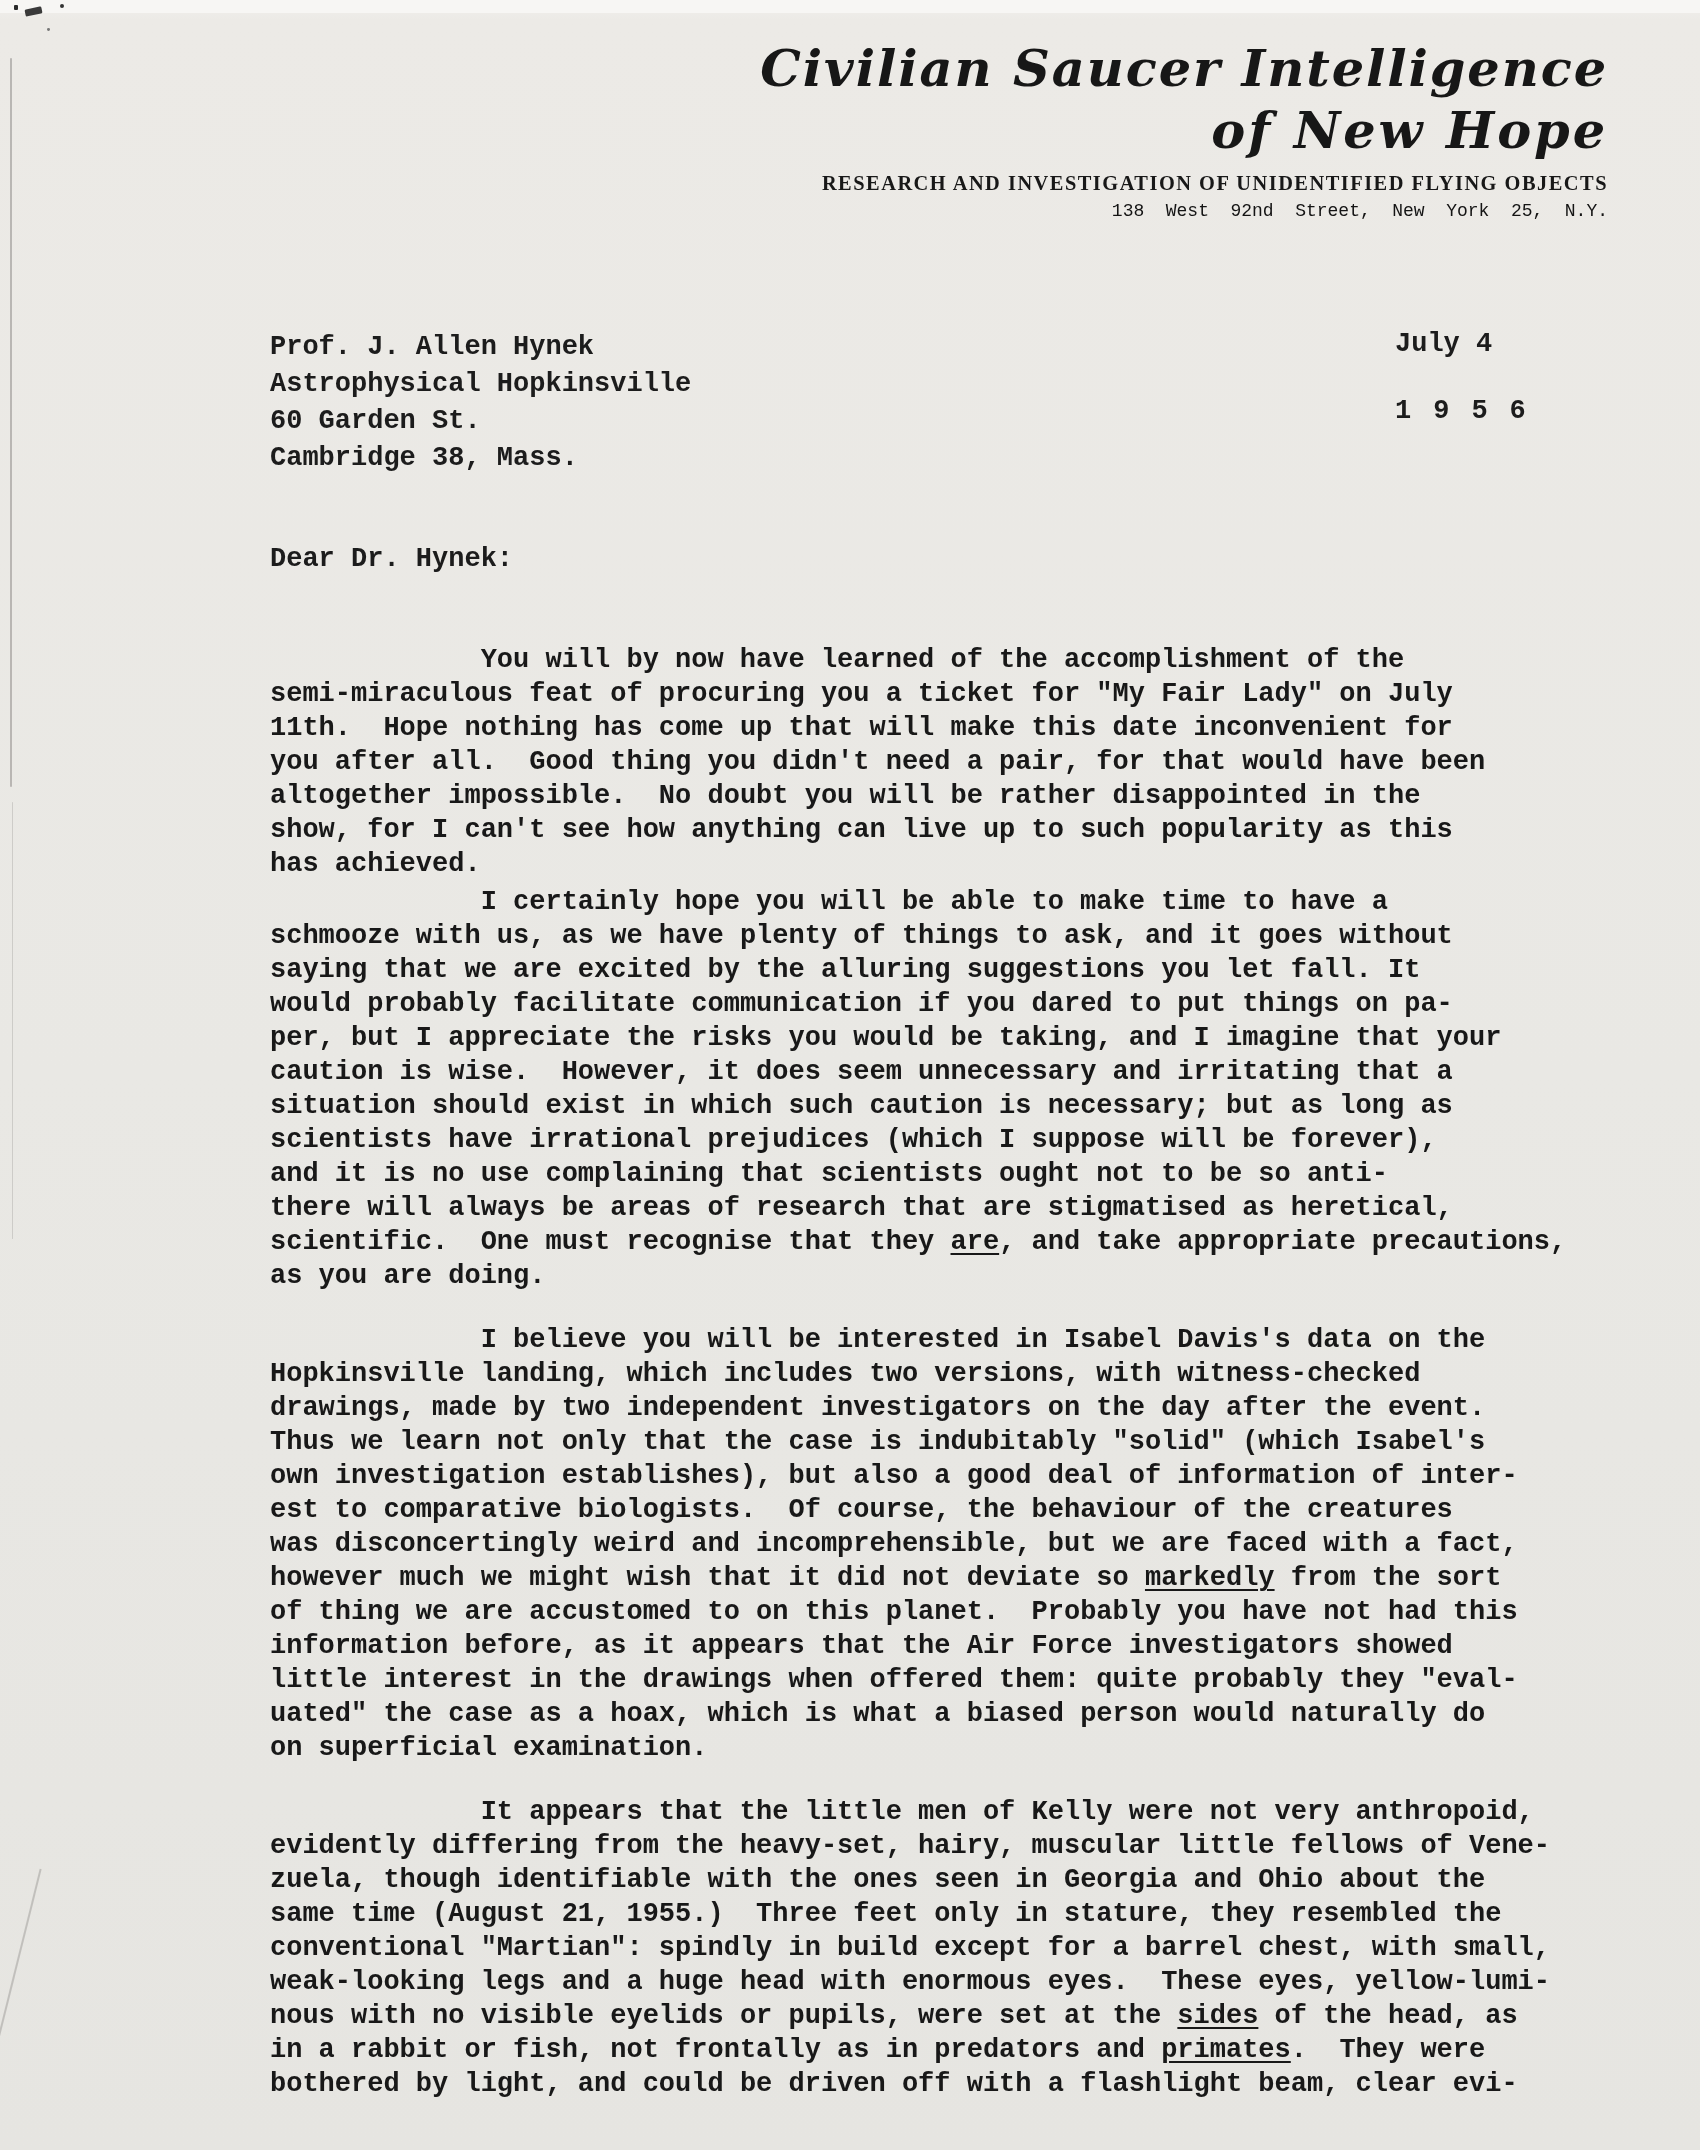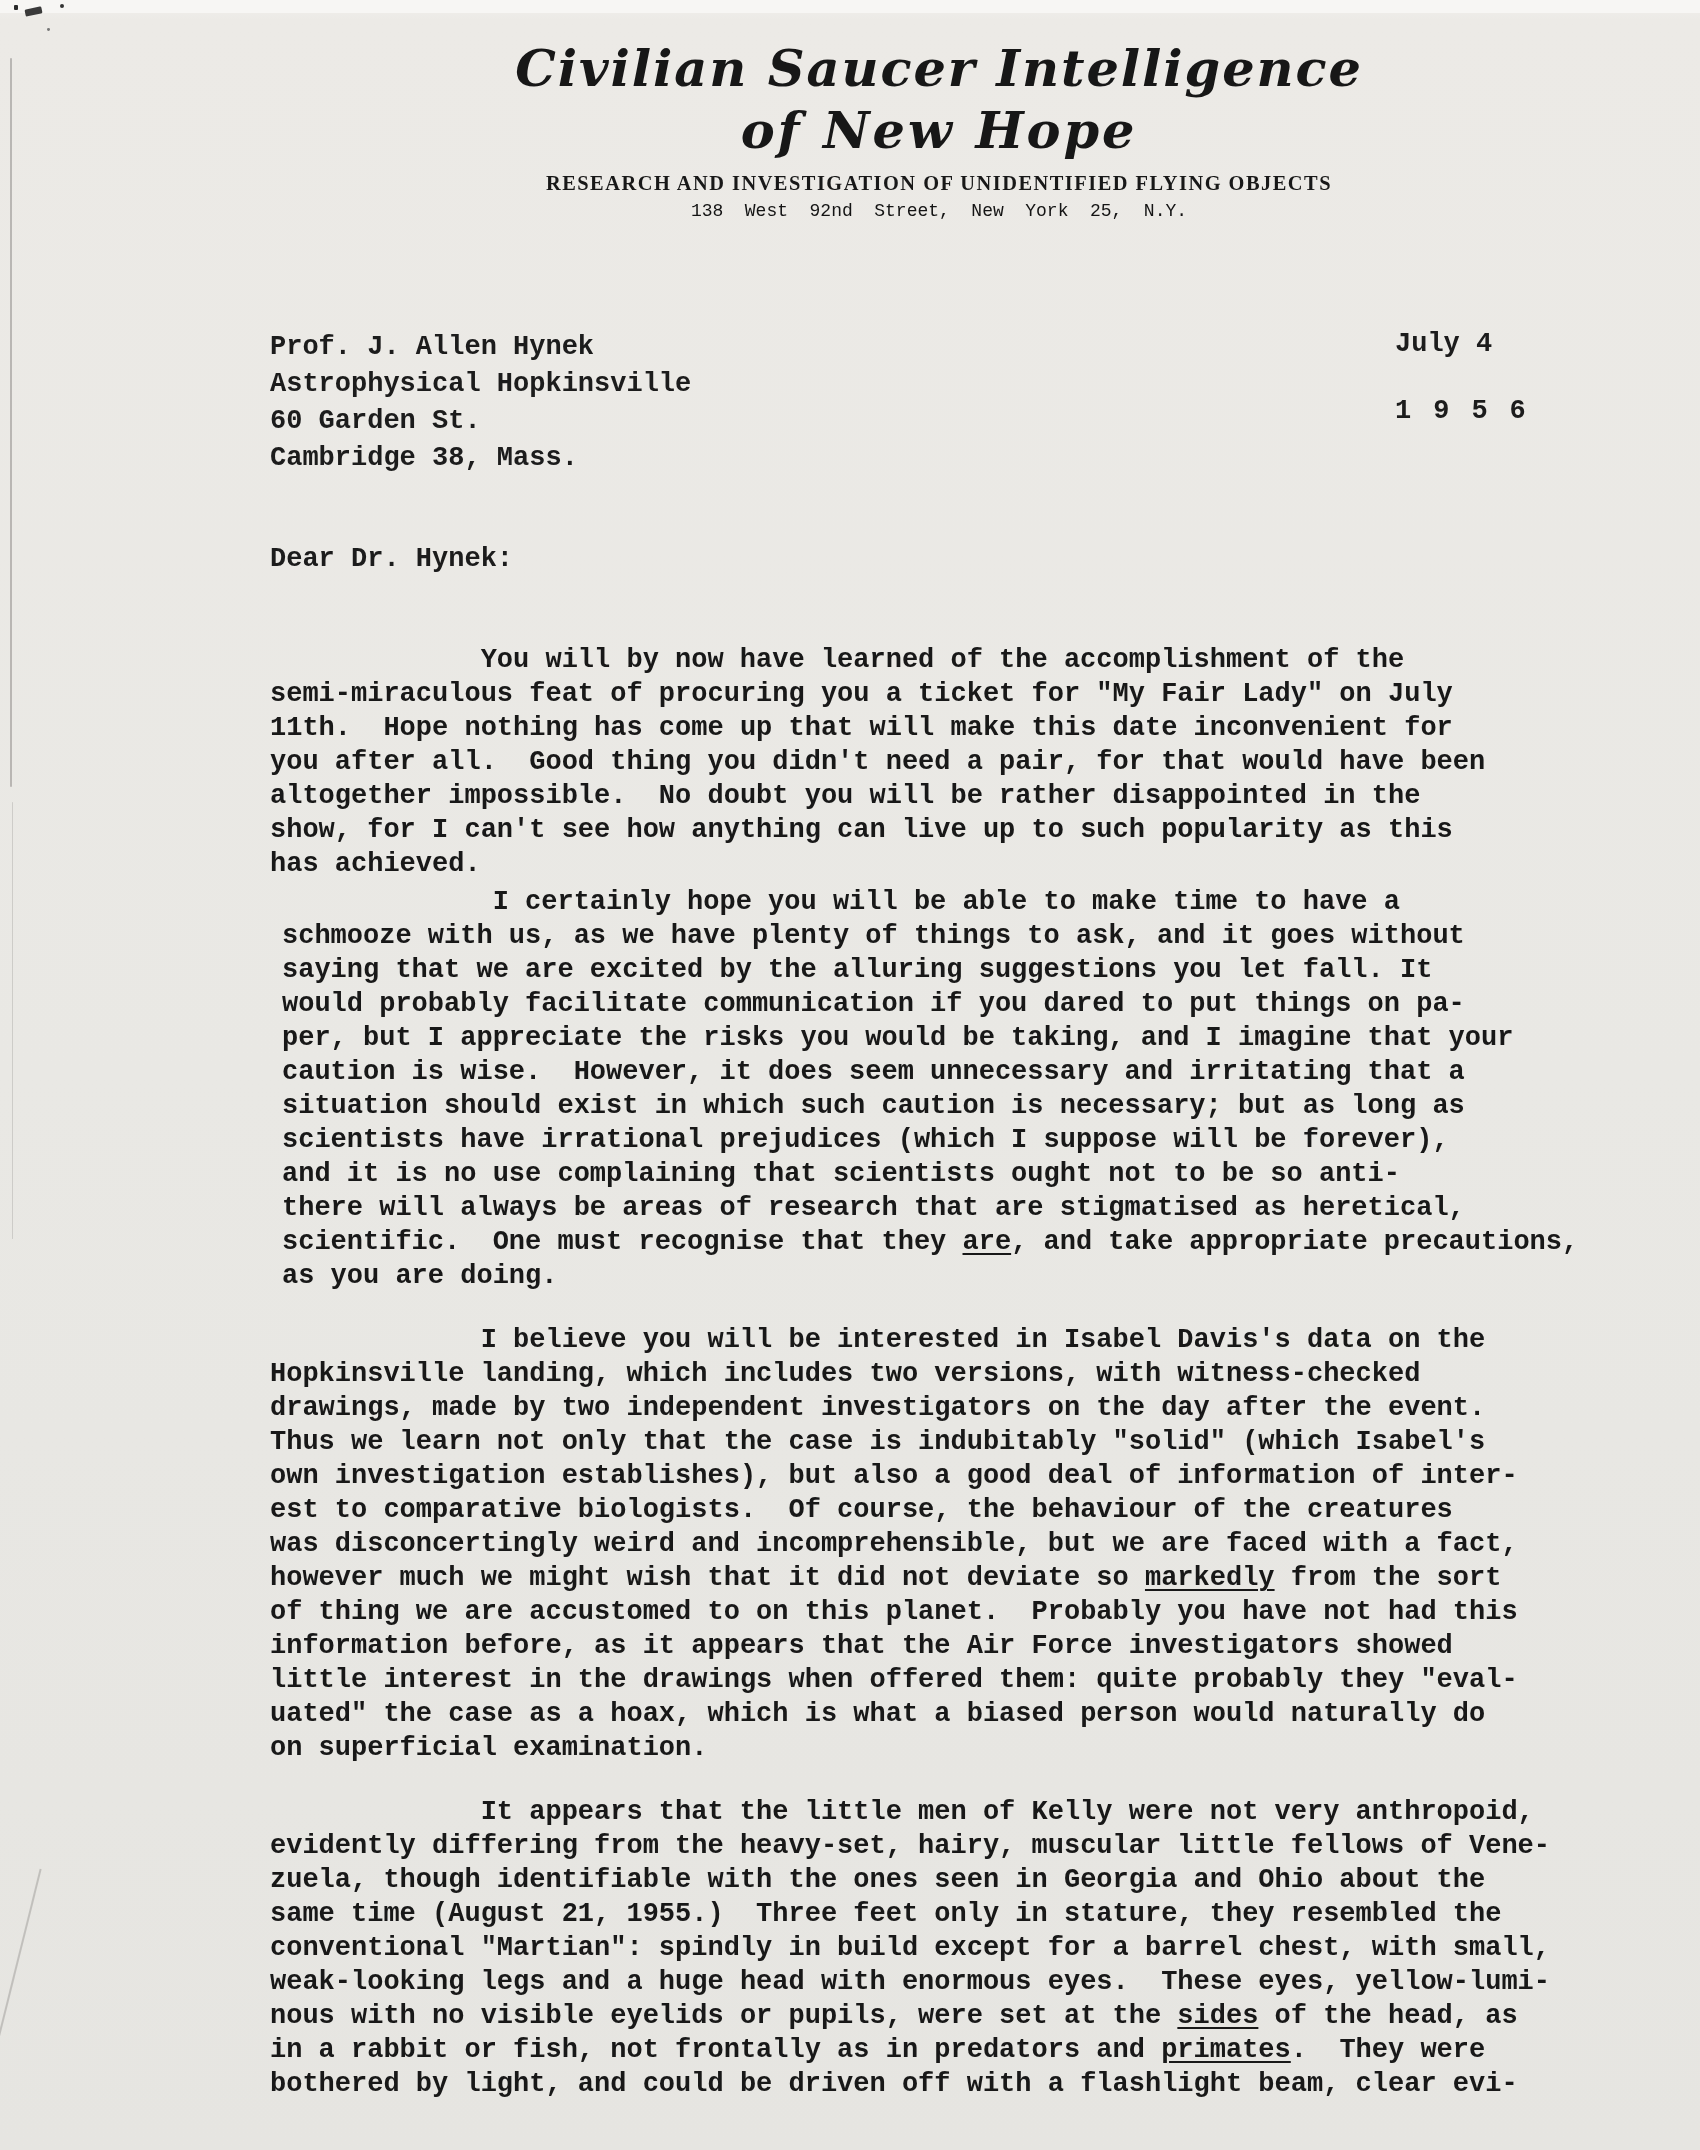--- a/index.html
+++ b/index.html
@@ -62,21 +62,21 @@
   .paper {
     position: absolute;
     inset: 0;
     color: #1c1c1c;
   }
   .content {
     position: relative;
     padding: 38px 92px 0 270px;
   }
   
-  .letterhead { text-align: center; }
+  .letterhead { text-align: right; }
   .org1 {
     font-family: "DejaVu Serif", "Liberation Serif", serif;
     font-style: italic;
     font-weight: 600;
     font-size: 51px;
     letter-spacing: 1.9px;
     color: #171717;
   }
   .org2 {
     font-family: "DejaVu Serif", "Liberation Serif", serif;
@@ -133,21 +133,21 @@
     font-size: 27px;
     font-weight: 600;
     color: #181818;
   }
   .paragraph .line {
     white-space: pre;
     line-height: 34px;
     height: 34px;
   }
   .paragraph > .line:first-child { text-indent: 13ch; }
-  .p2 { margin-top: 3.9px; margin-left: 12px; }
+  .p2 { margin-top: 3.9px; }
   .p3 { margin-top: 30px; }
   .p4 { margin-top: 30px; }
   .u {
     text-decoration: underline;
     text-underline-offset: 4.4px;
     text-decoration-thickness: 1.9px;
   }
 </style>
 </head>
 <body>

